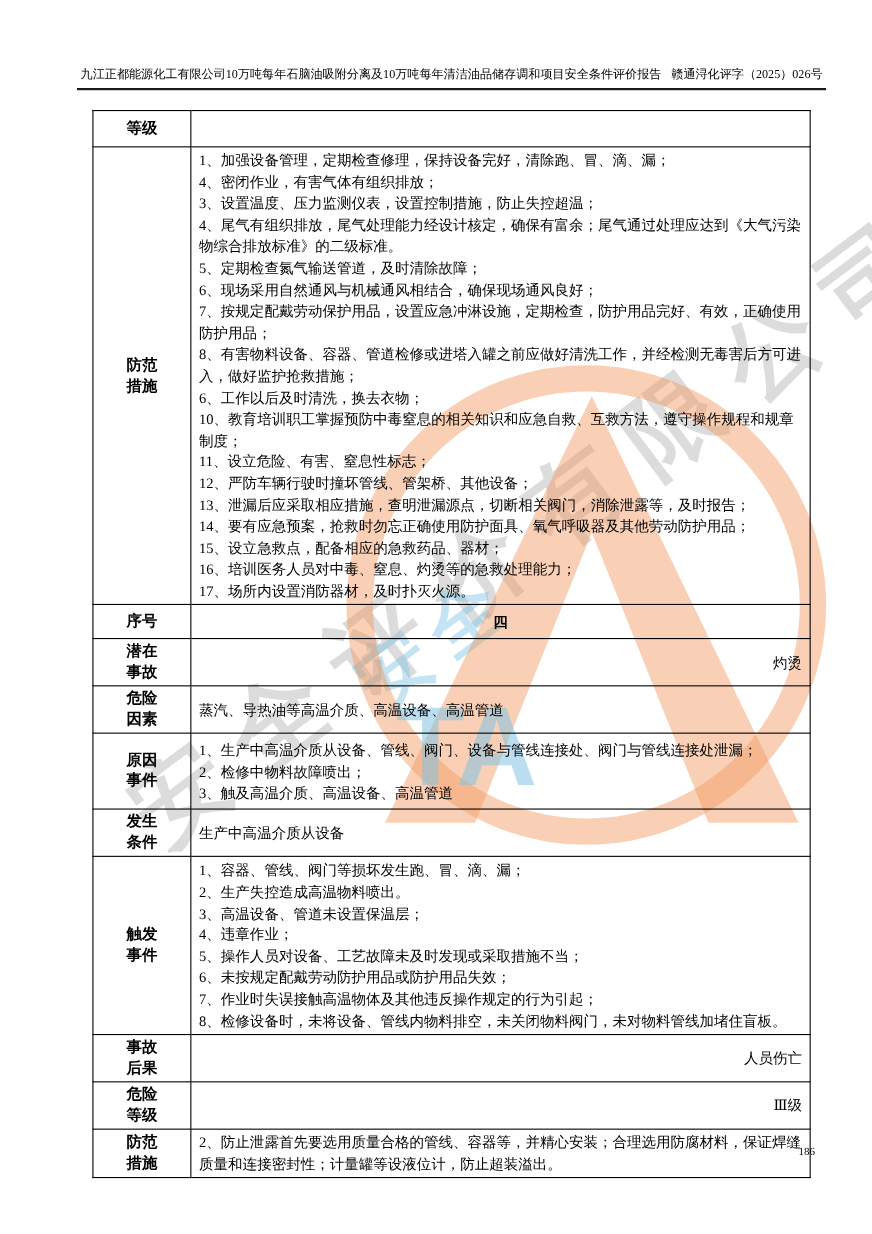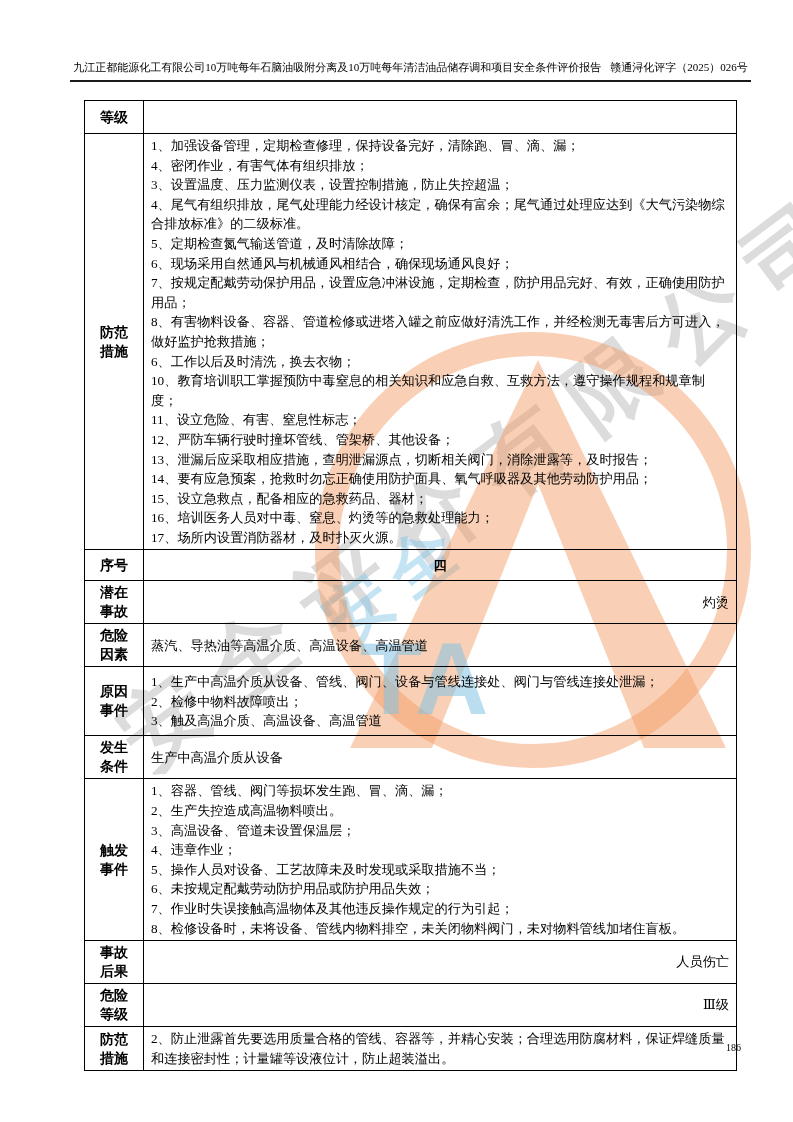--- a/index.html
+++ b/index.html
@@ -87,21 +87,21 @@
     border: 1px solid #000;
     vertical-align: middle;
     background: transparent;
   }
   .label-cell {
     width: 52px;
     text-align: center;
     font-weight: bold;
     font-size: 14px;
     line-height: 19px;
-    padding: 2px 3px;
+    padding: 2px 18px;
   }
   .value-cell { padding: 2px 7px; }
   .value-cell.center { text-align: right; }
   .value-cell.center-bold { text-align: center; font-weight: bold; }
   .list-line { text-align: left; }
 
   
   .footer {
     position: absolute;
     top: 1042px;

